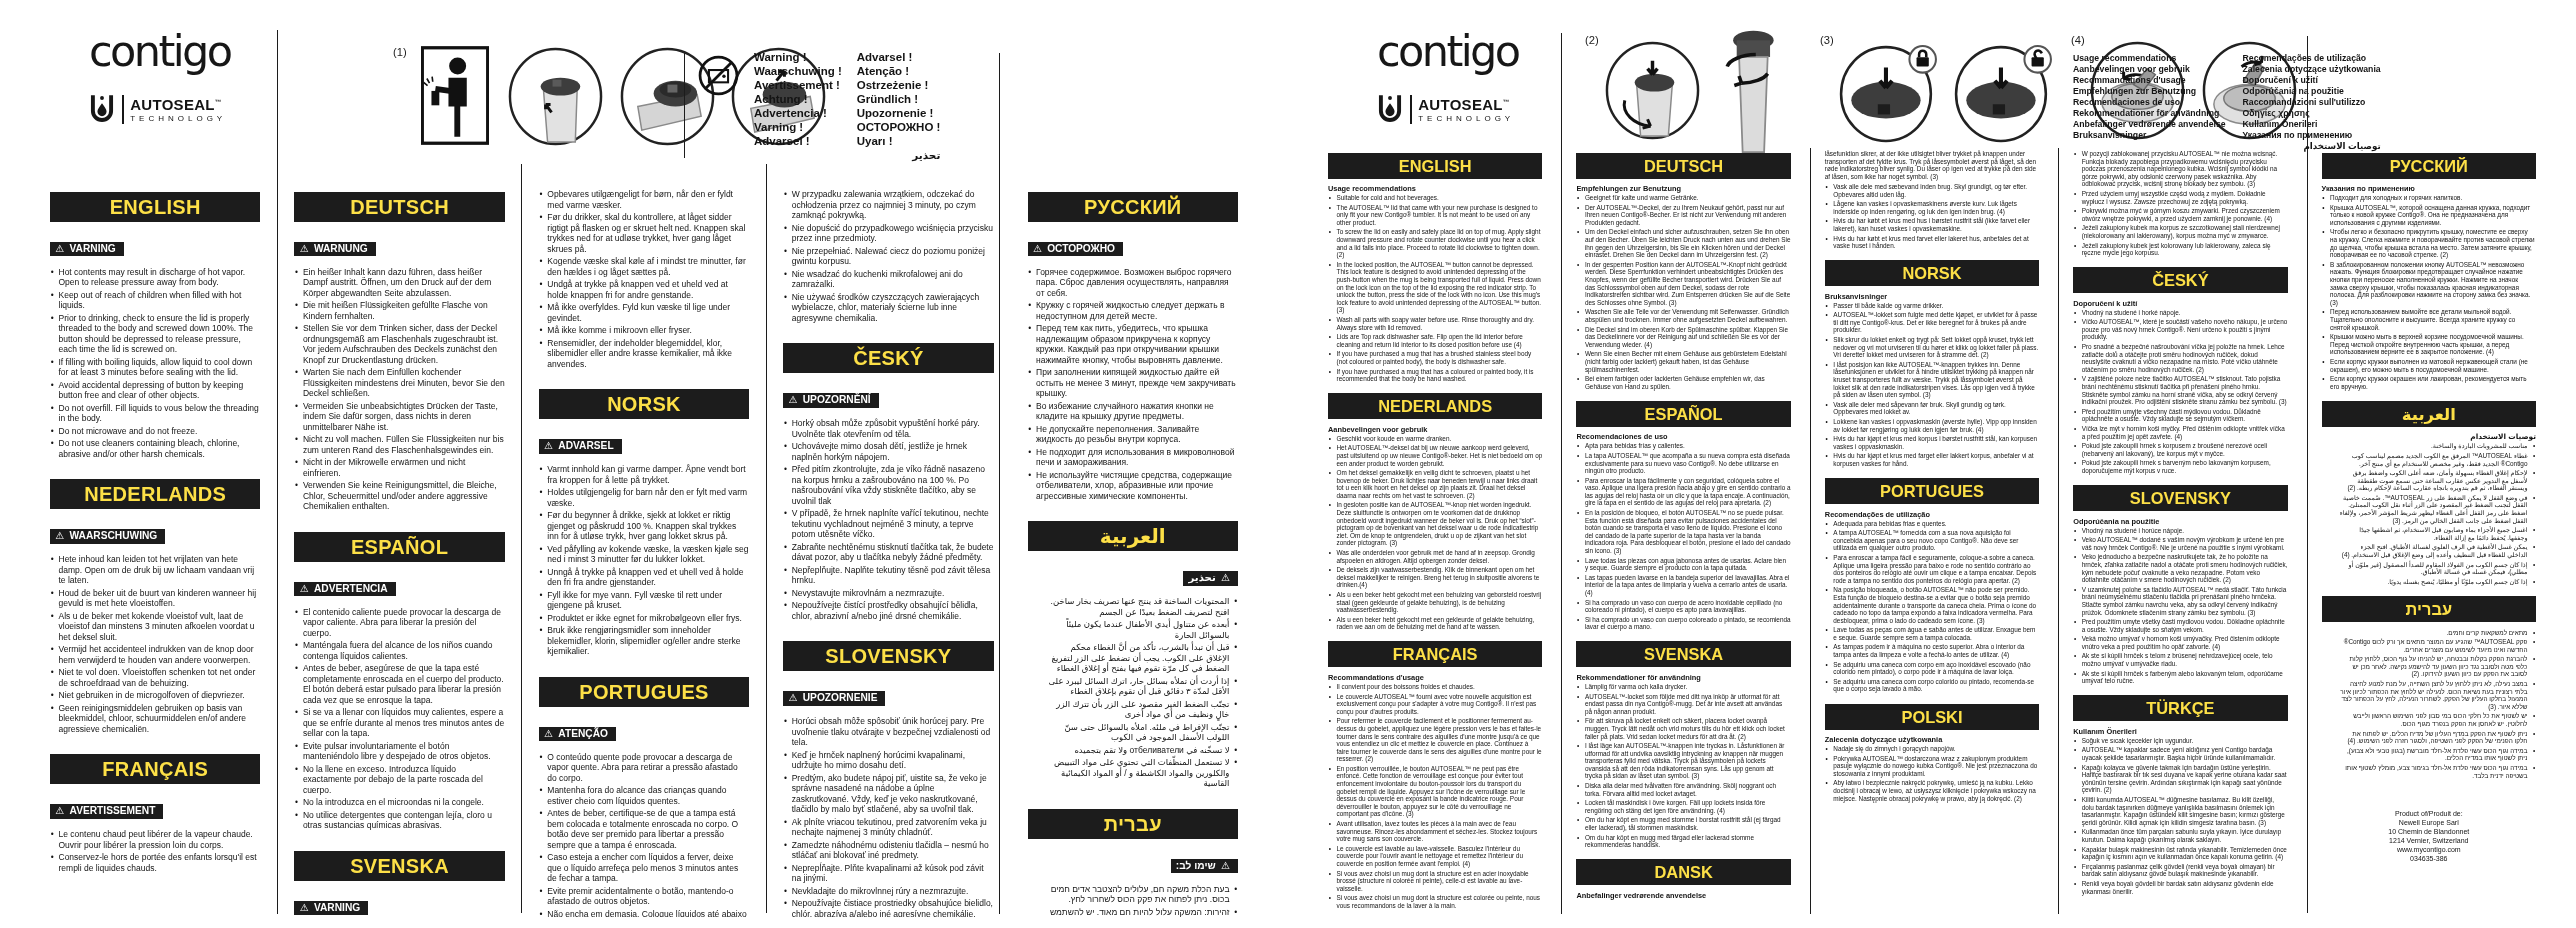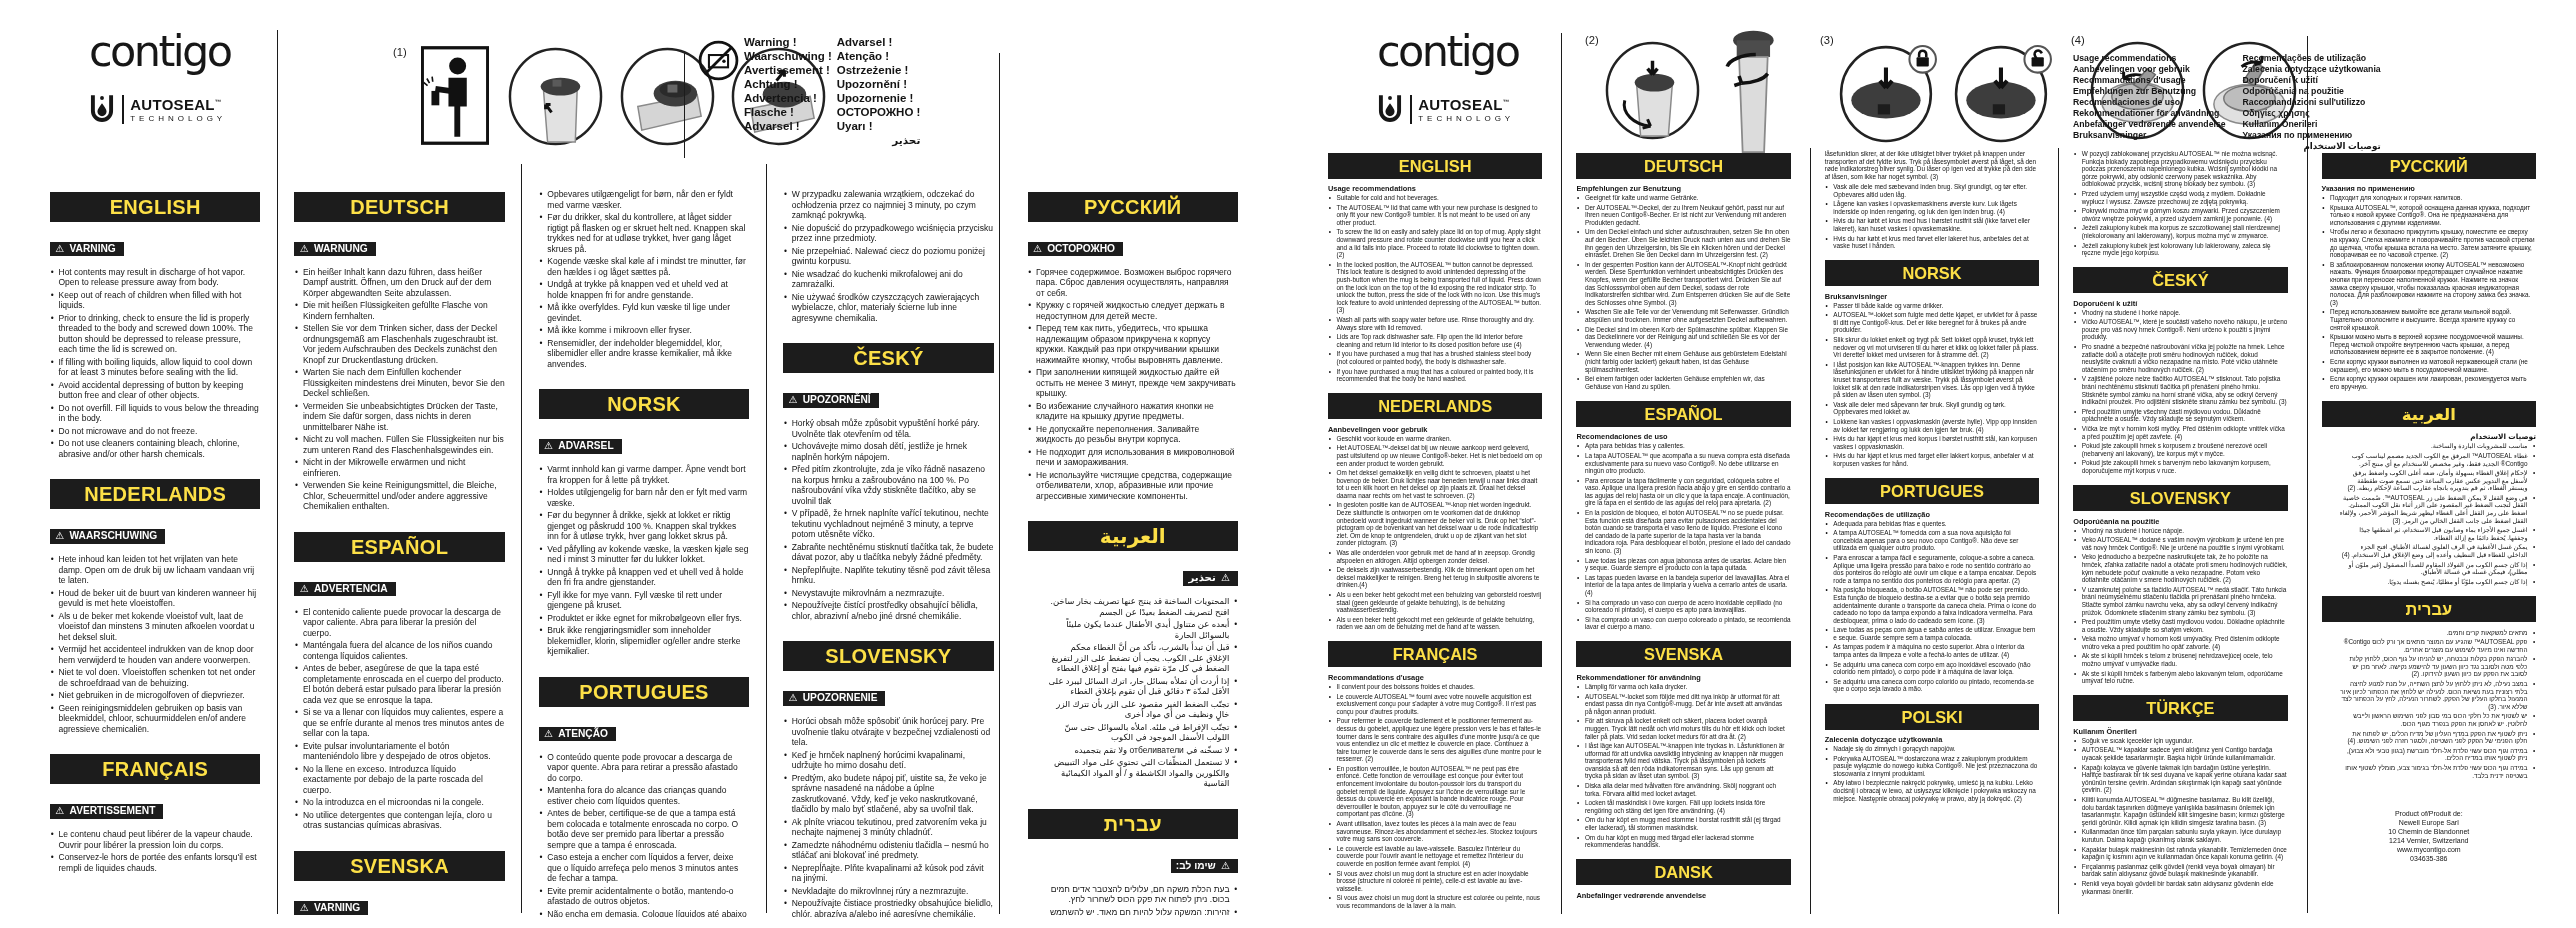--- a/index.html
+++ b/index.html
@@ -16,21 +16,21 @@
   .as-sep{width:2px;height:29px;background:#171717;}
   .as-text .as-name{font-weight:bold;font-size:15px;letter-spacing:0.3px;}
   .as-text .as-tm{font-size:6.6px;vertical-align:super;}
   .as-text .as-tech{font-size:8px;letter-spacing:4px;margin-top:1.3px;}
 
   .fig-label{position:absolute;font-size:11.2px;color:#222;}
   .fig{position:absolute;}
   .vline{position:absolute;width:1.3px;background:#1c1c1c;}
 
   
-  .warn-banner{position:absolute;top:35px;left:698px;display:flex;gap:5px;}
+  .warn-banner{position:absolute;top:50px;left:698px;display:flex;gap:15px;}
   .warn-banner .nm-icon{width:41px;height:41px;margin-top:5.3px;}
   .warn-list{font-weight:bold;font-size:11.5px;line-height:14px;white-space:nowrap;}
   .warn-list div{margin-bottom:0px;}
   .warn-list .ar{text-align:right;font-size:10.5px;}
 
   
   .usage-banner{position:absolute;top:53px;left:785px;display:flex;gap:17px;}
   .usage-list{font-weight:bold;font-size:8.7px;line-height:11px;white-space:nowrap;}
   .usage-list .ar{text-align:right;}
 
@@ -132,28 +132,28 @@
         <rect x="16" y="22" width="28" height="18" fill="none" stroke="#111" stroke-width="3"></rect>
         <circle cx="38" cy="31" r="2.5" fill="#111"></circle>
         <line x1="11" y1="49" x2="49" y2="11" stroke="#111" stroke-width="4"></line>
       </svg>
       <div class="warn-list">
           <div>Warning !</div>
           <div>Waarschuwing !</div>
           <div>Avertissement !</div>
           <div>Achtung !</div>
           <div>Advertencia !</div>
-          <div>Flasche !</div>
+          <div>Varning !</div>
           <div>Advarsel !</div>
         </div>
       <div class="warn-list">
           <div>Advarsel !</div>
           <div>Atenção !</div>
           <div>Ostrzeżenie !</div>
-          <div>Upozornění !</div>
+          <div>Gründlich !</div>
           <div>Upozornenie !</div>
           <div>ОСТОРОЖНО !</div>
           <div>Uyarı !</div>
           <div class="ar">تحذير</div>
         </div>
     </div>
 
     <div class="vline" style="left:277px;top:30px;height:884px;"></div>
     <div class="vline" style="left:521px;top:164px;height:749px;"></div>
     <div class="vline" style="left:684px;top:53px;height:105px;"></div>

